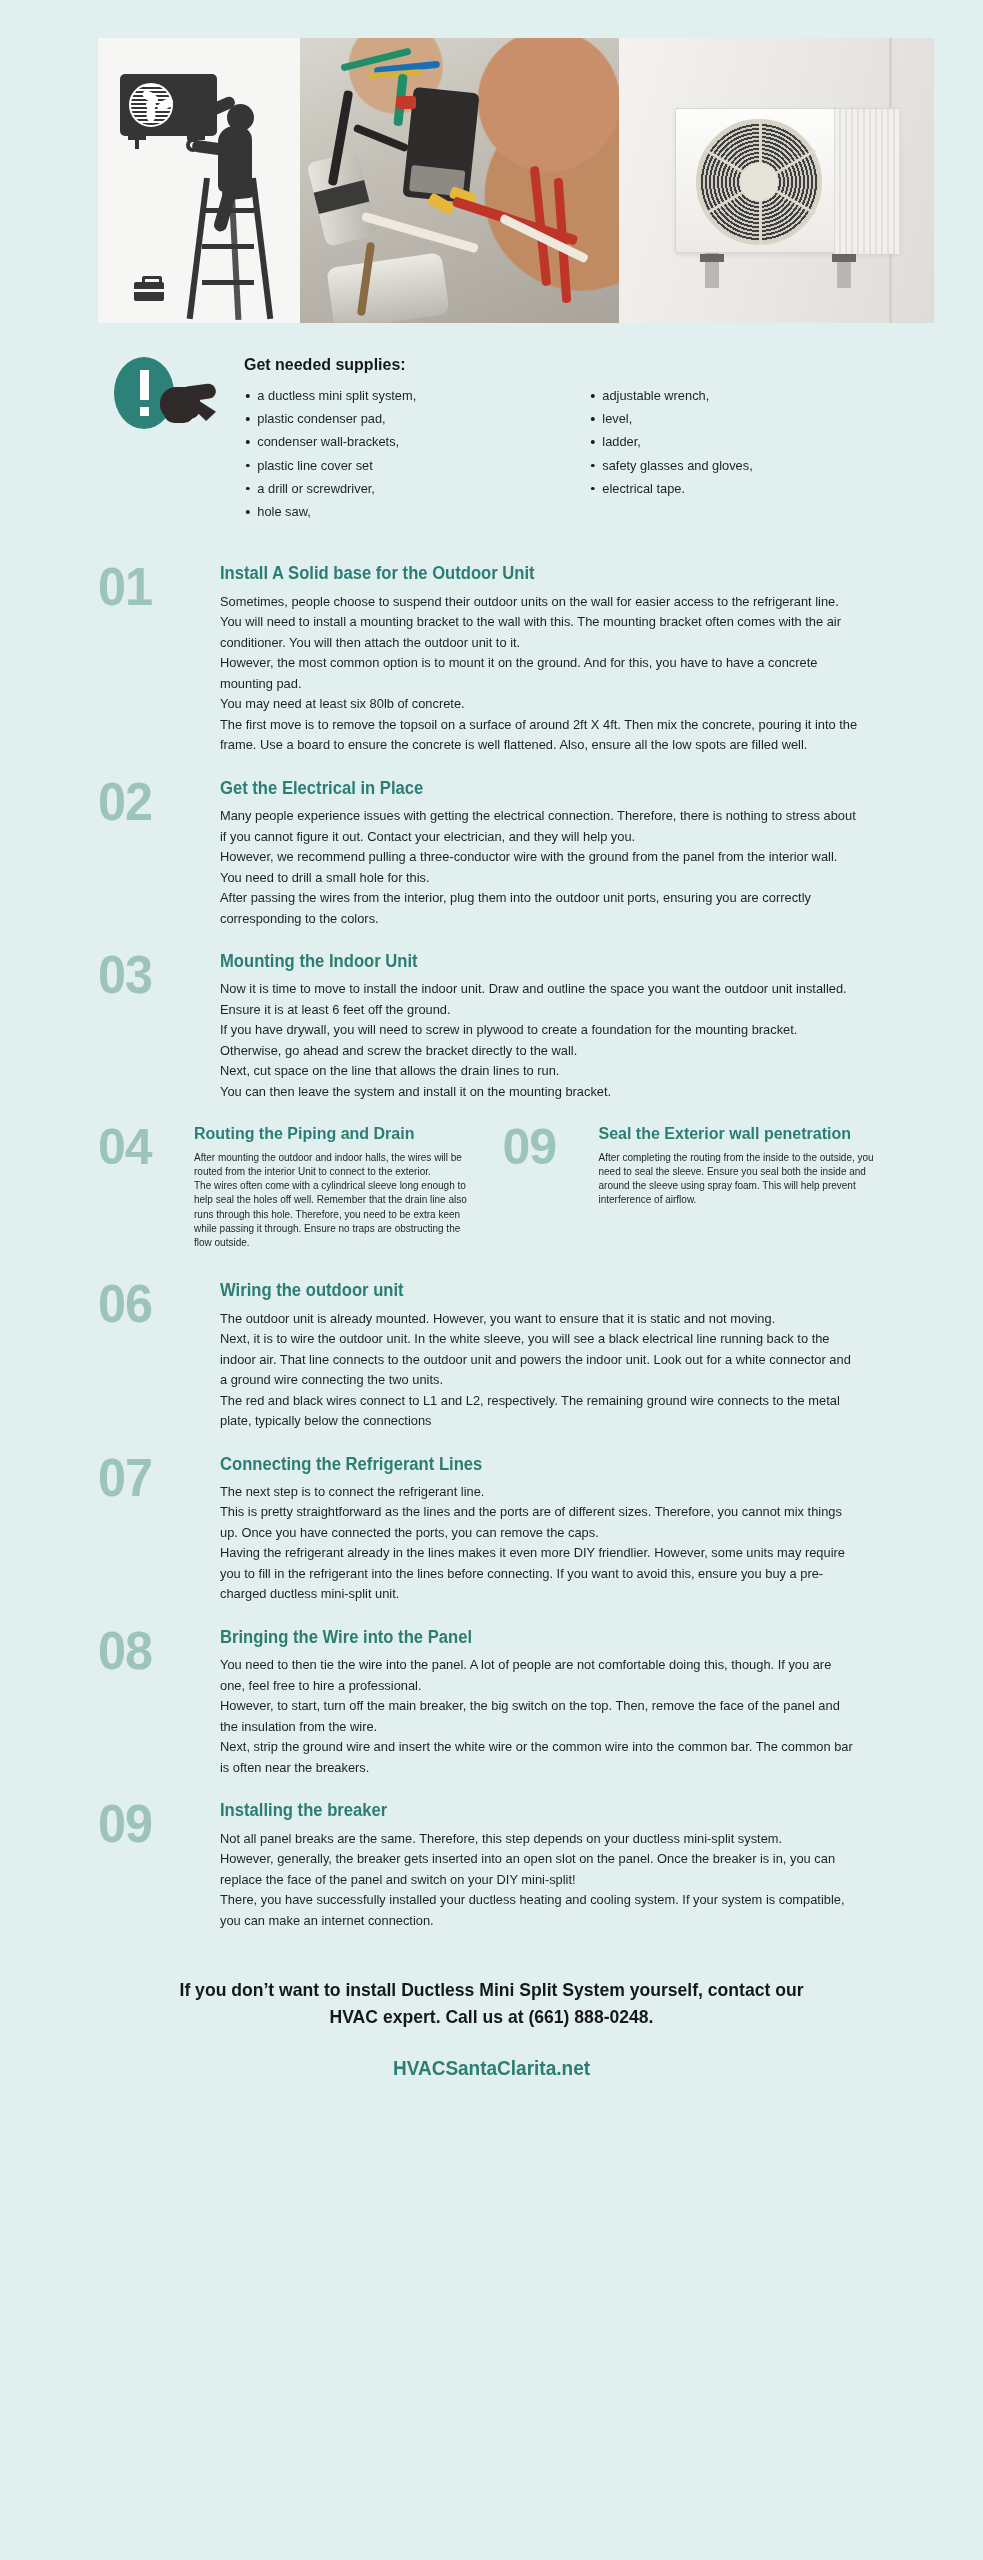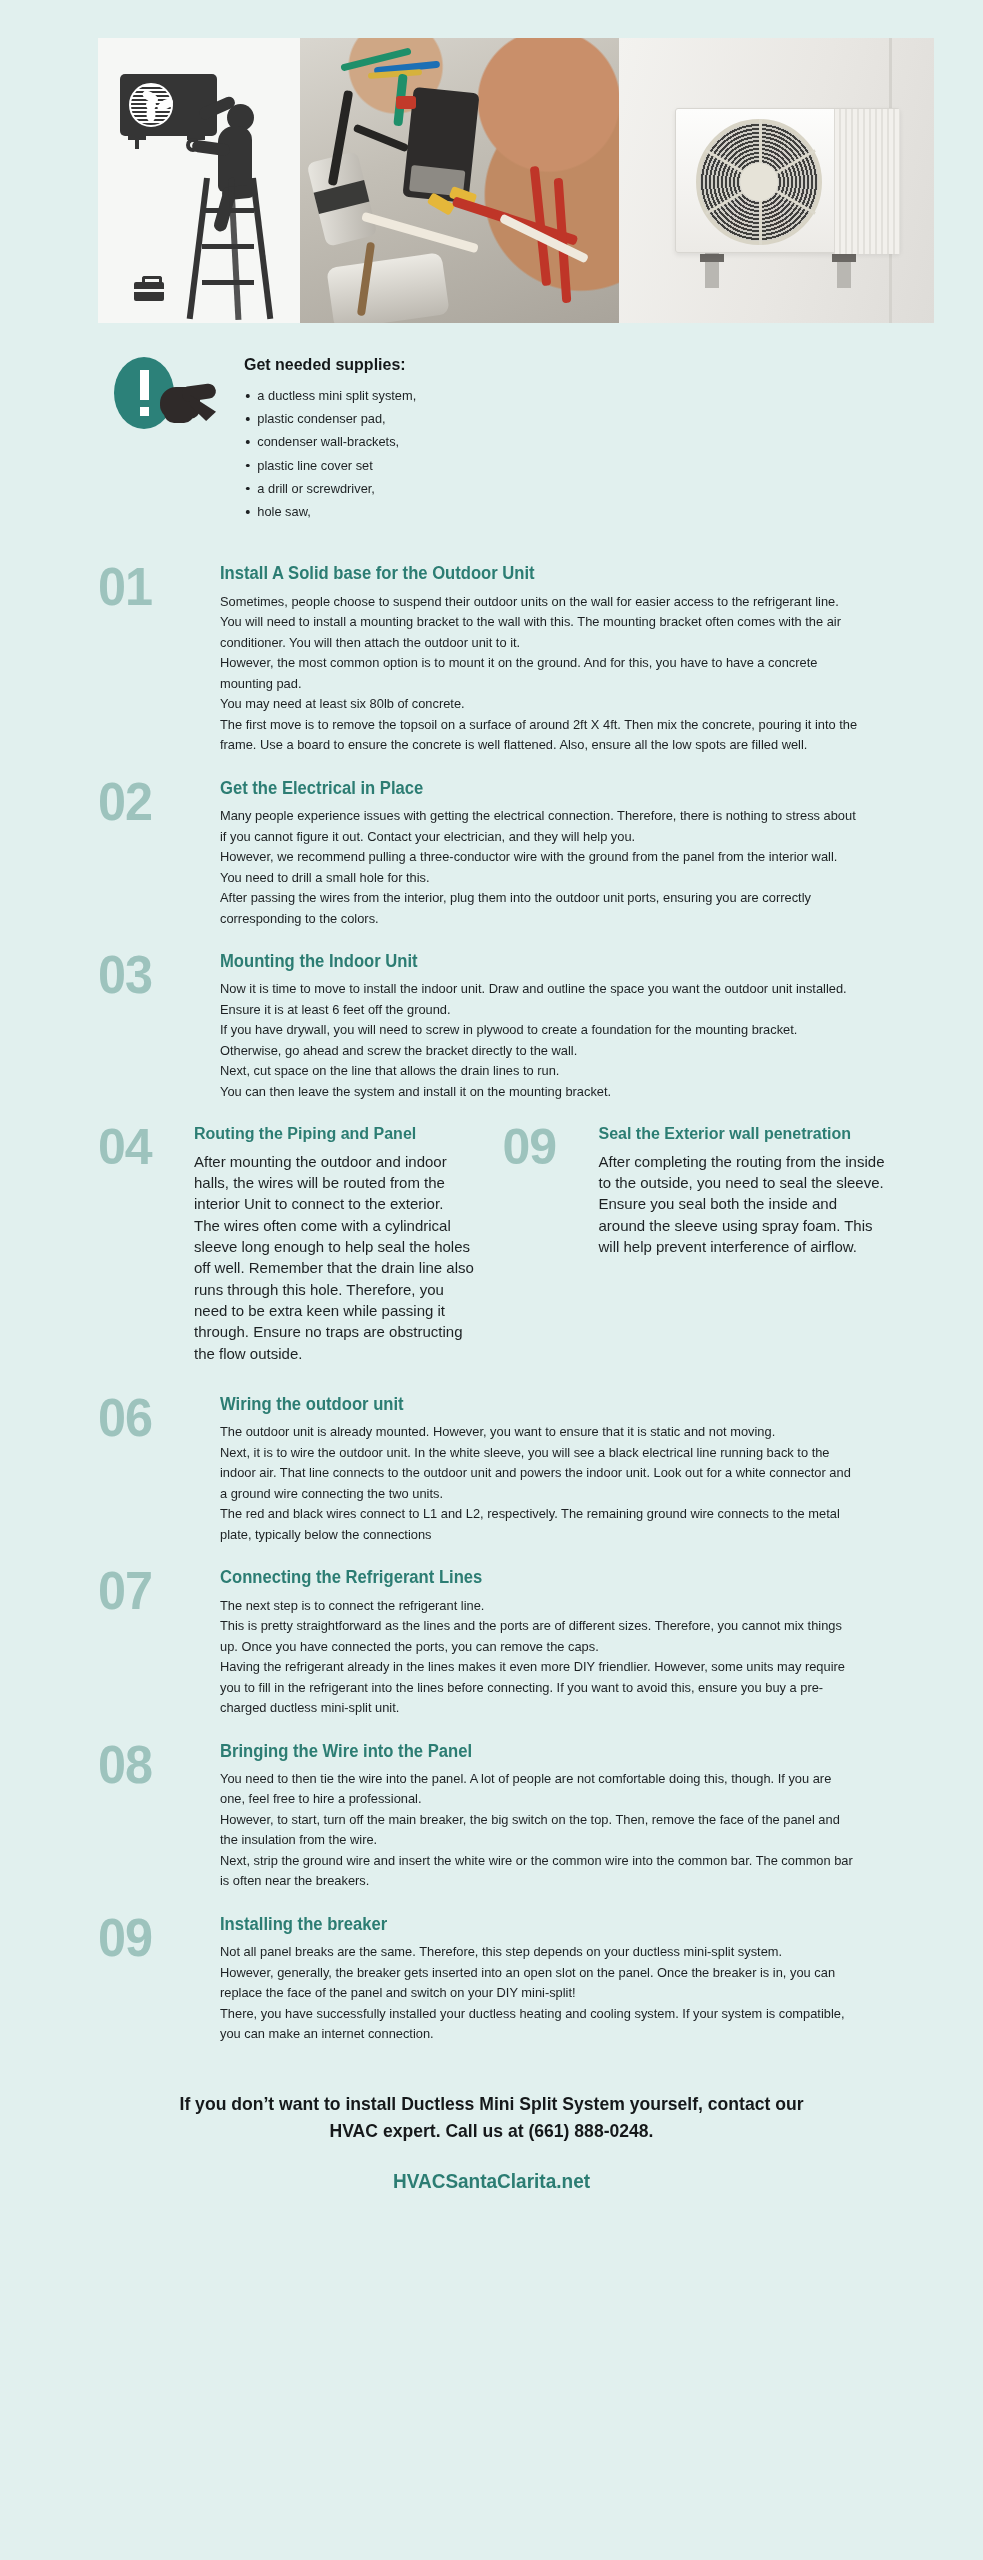--- a/index.html
+++ b/index.html
@@ -313,21 +313,21 @@
   .step-pair .step { flex: 1; margin-bottom: 8px; }
   .step-pair .step-num {
     width: 96px; font-family: "Liberation Sans", sans-serif;
     transform: none; font-size: 50px;
   }
   .step-pair .step-title {
     font-family: "Liberation Sans", sans-serif; transform: none; font-size: 16px;
   }
   .step-pair .step-text p {
     font-family: "Liberation Sans", sans-serif; transform: none;
-    font-size: 15px; line-height: 1.42;
+    font-size: 10px; line-height: 1.42;
   }
 
   
   .footer { padding: 24px 110px 0 110px; text-align: center; }
   .footer-cta {
     font-family: "Liberation Sans Narrow", "Liberation Sans", sans-serif;
     font-weight: bold; font-size: 18.5px; line-height: 1.45; color: #15181a;
     transform: scaleX(0.95);
   }
   .footer-site {
@@ -434,20 +434,29 @@
         <div class="supplies-col">
           <ul>
             <li>a ductless mini split system,</li>
             <li>plastic condenser pad,</li>
             <li>condenser wall-brackets,</li>
             <li>plastic line cover set</li>
             <li>a drill or screwdriver,</li>
             <li>hole saw,</li>
           </ul>
         </div>
+        <div class="supplies-col">
+          <ul>
+            <li>adjustable wrench,</li>
+            <li>level,</li>
+            <li>ladder,</li>
+            <li>safety glasses and gloves,</li>
+            <li>electrical tape.</li>
+          </ul>
+        </div>
       </div>
     </div>
   </div>
 
   <div class="steps">
 
     <div class="step">
       <div class="step-num">01</div>
       <div class="step-body">
         <div class="step-title">Install A Solid base for the Outdoor Unit</div>
@@ -482,21 +491,21 @@
           <p>Next, cut space on the line that allows the drain lines to run.</p>
           <p>You can then leave the system and install it on the mounting bracket.</p>
         </div>
       </div>
     </div>
 
     <div class="step-pair">
       <div class="step">
         <div class="step-num">04</div>
         <div class="step-body">
-          <div class="step-title">Routing the Piping and Panel</div>
+          <div class="step-title">Routing the Piping and Drain</div>
           <div class="step-text">
             <p>After mounting the outdoor and indoor halls, the wires will be routed from the interior Unit to connect to the exterior.</p>
             <p>The wires often come with a cylindrical sleeve long enough to help seal the holes off well. Remember that the drain line also runs through this hole. Therefore, you need to be extra keen while passing it through. Ensure no traps are obstructing the flow outside.</p>
           </div>
         </div>
       </div>
       <div class="step">
         <div class="step-num">09</div>
         <div class="step-body">
           <div class="step-title">Seal the Exterior wall penetration</div>

